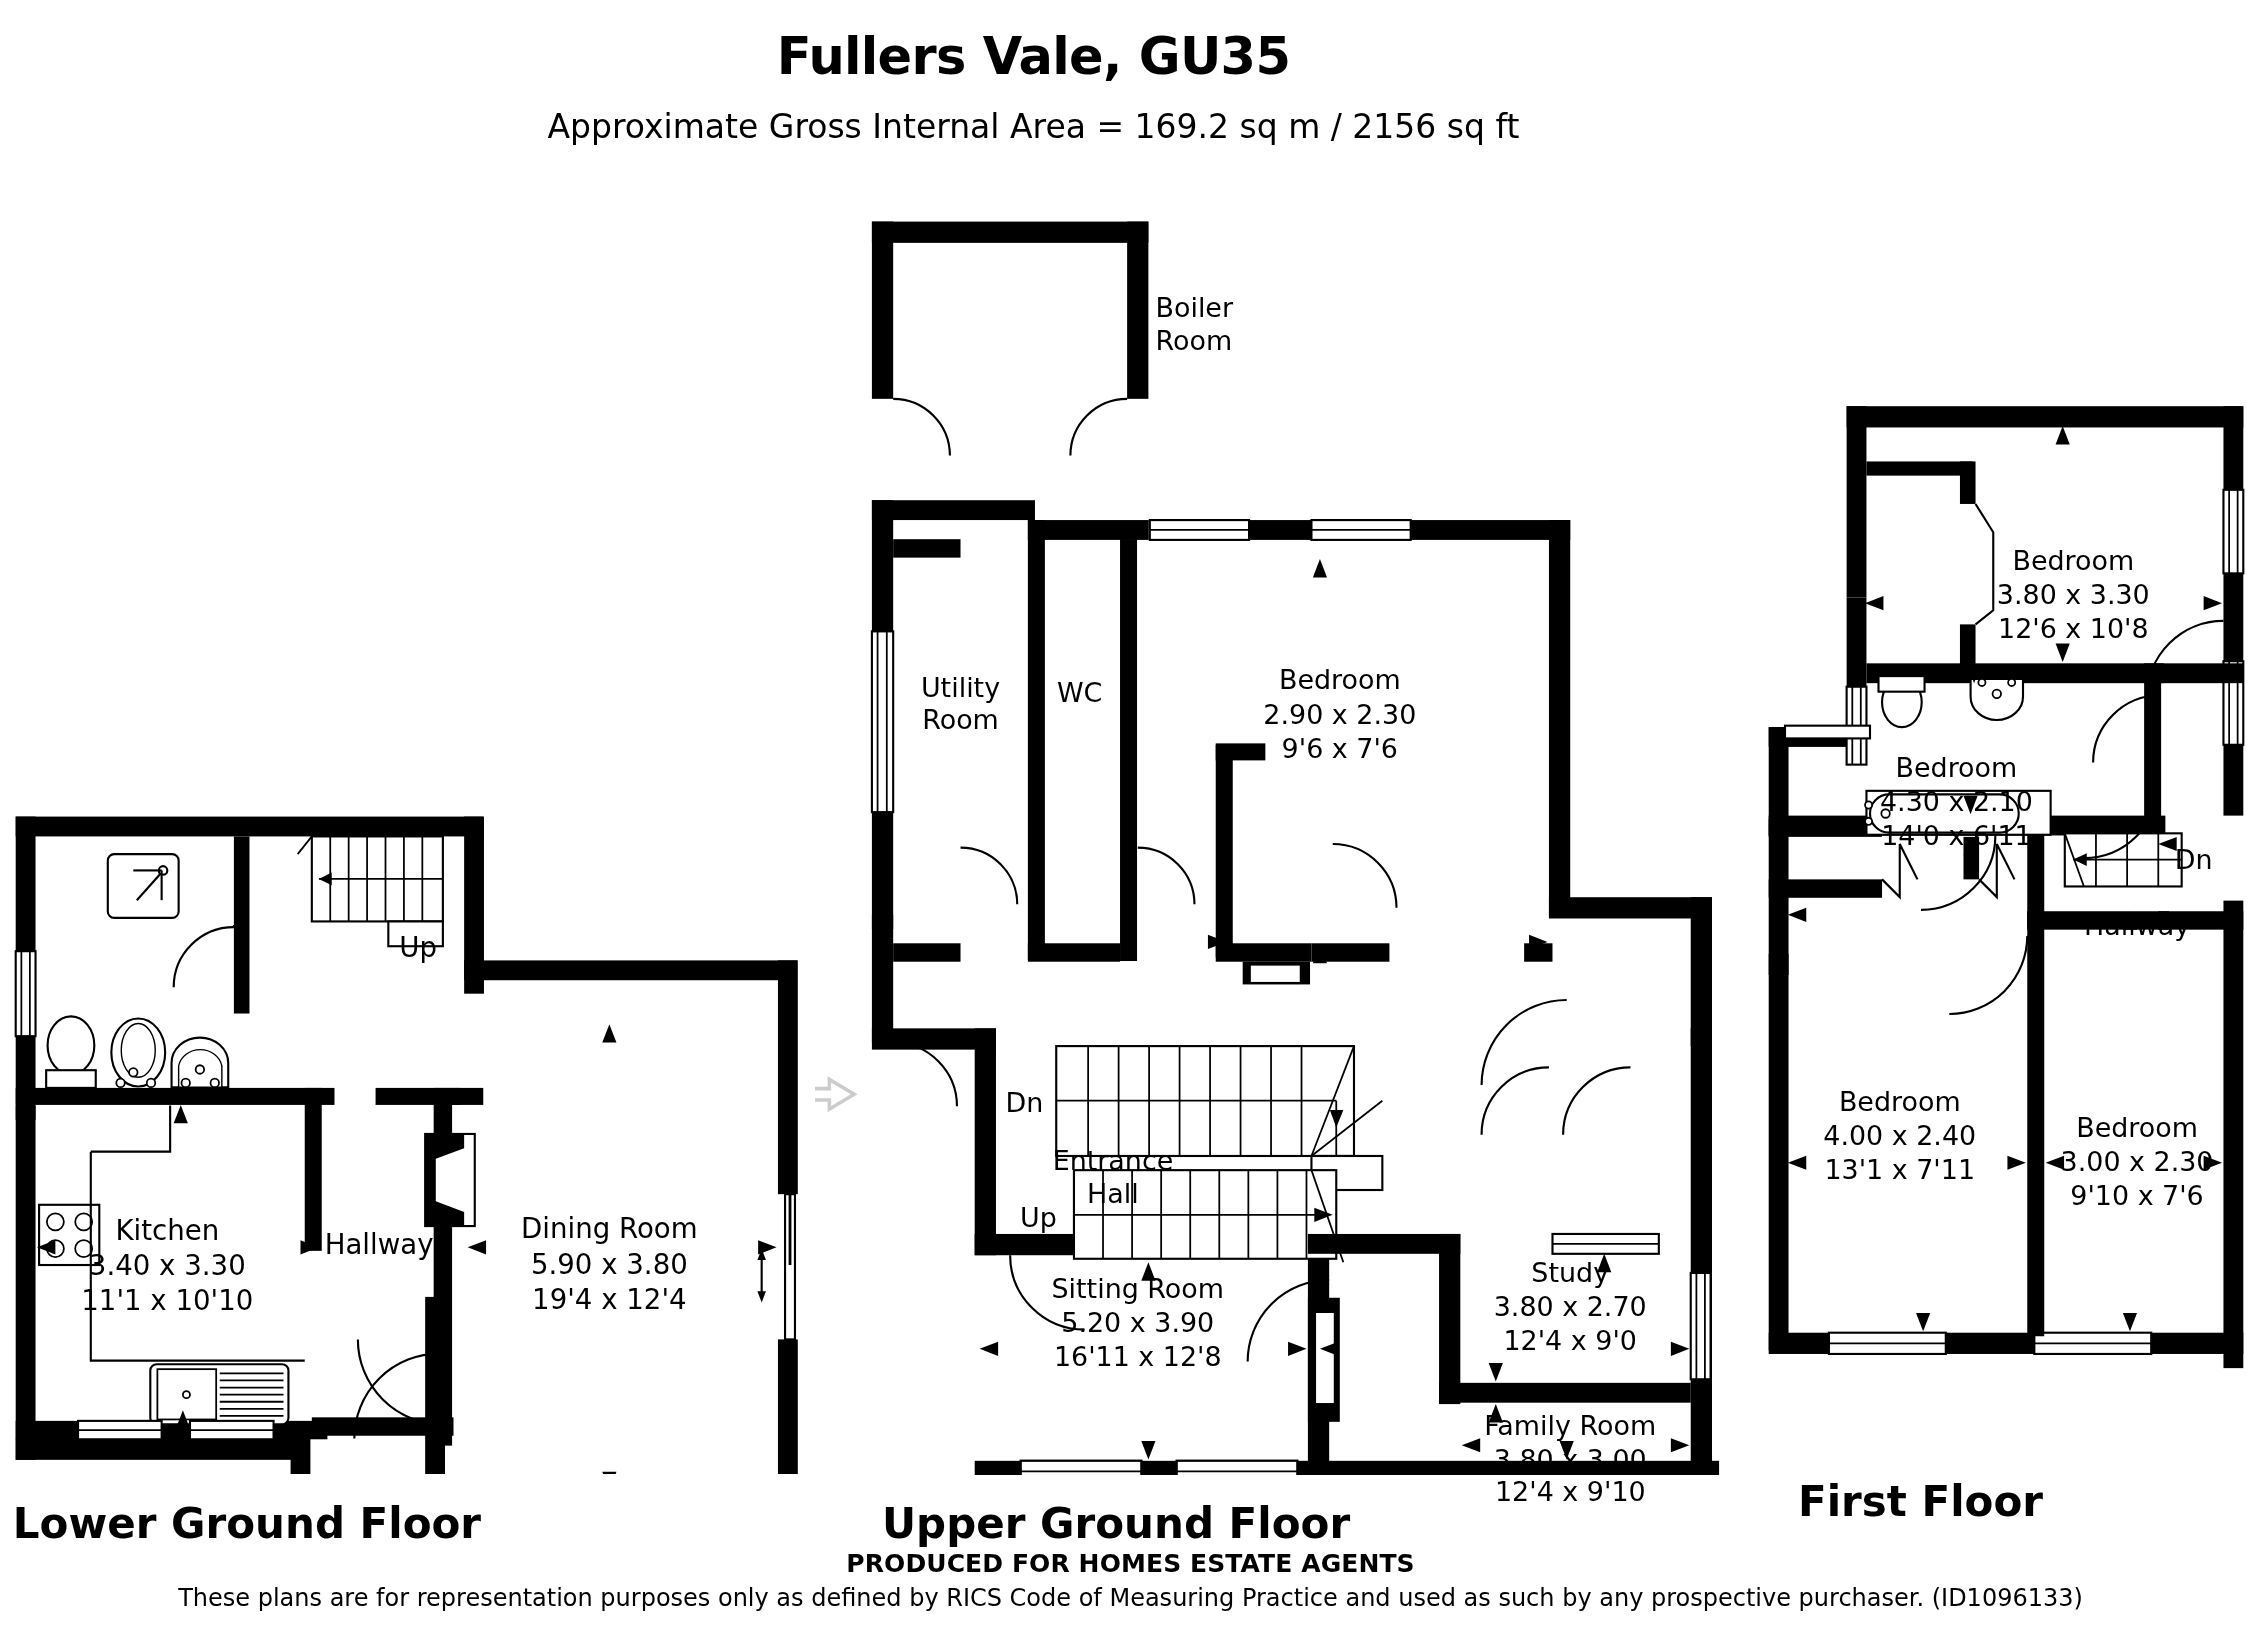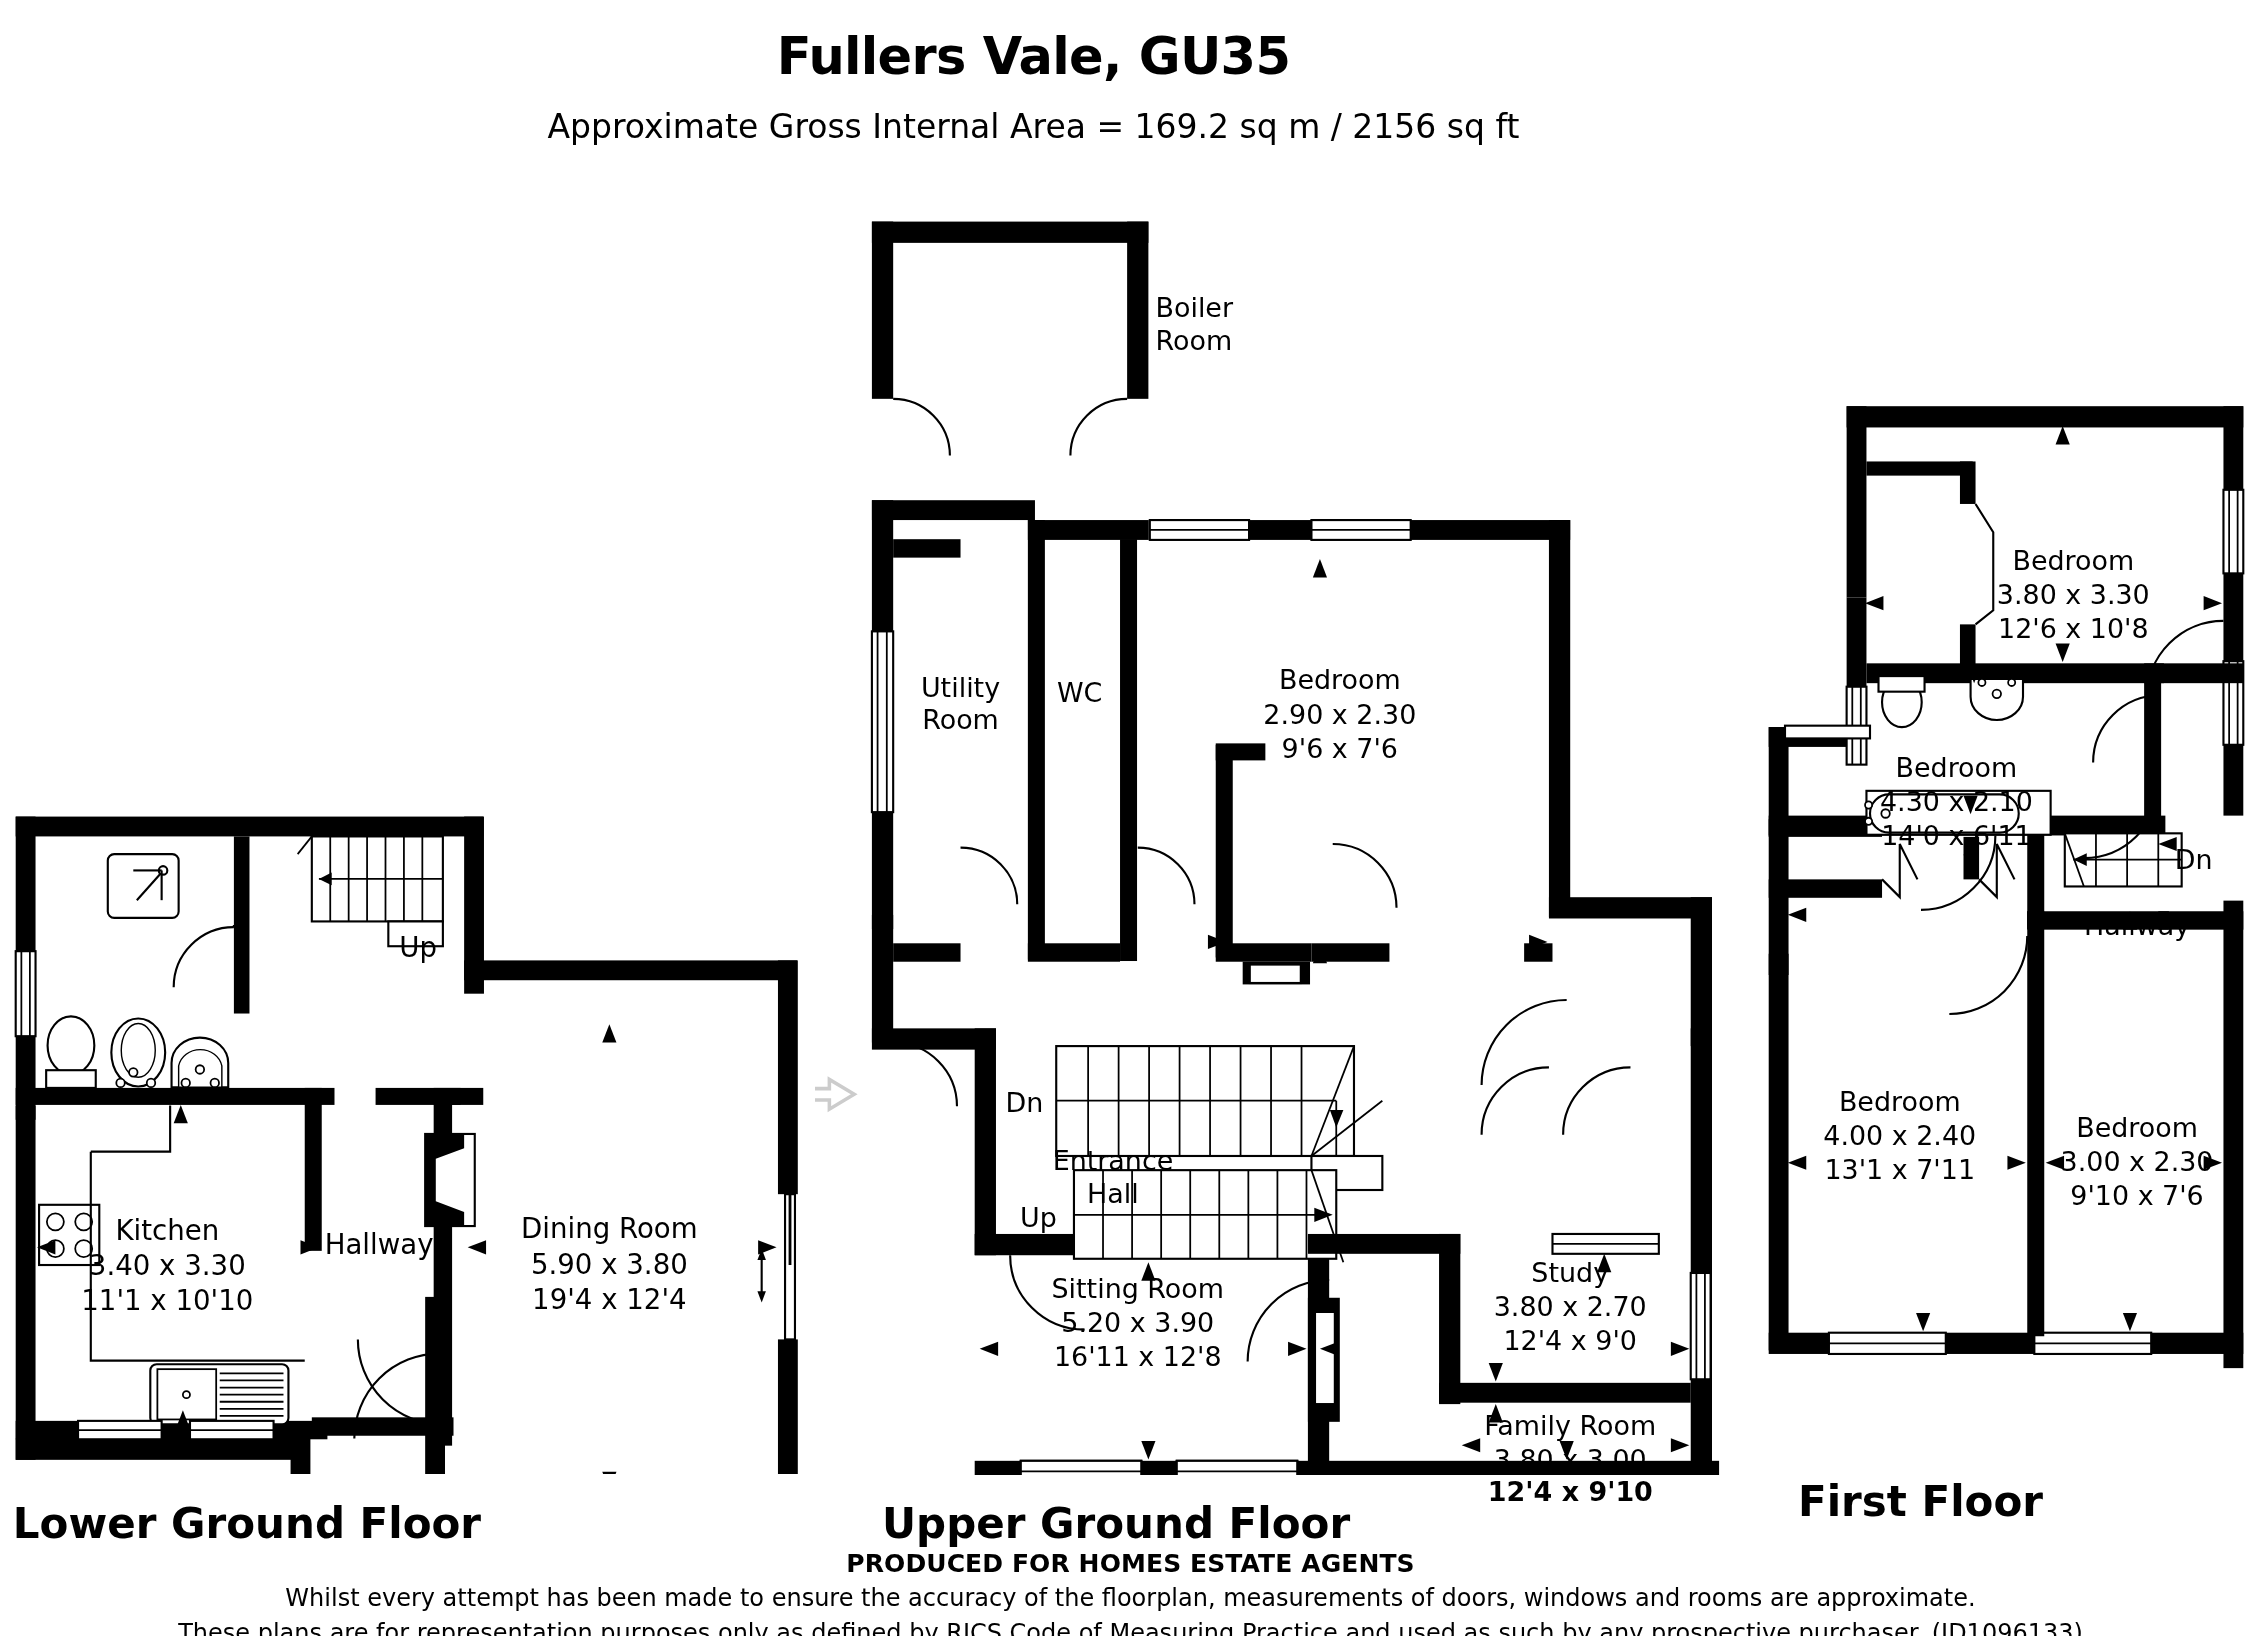--- a/index.html
+++ b/index.html
@@ -373,21 +373,21 @@
   <text x="455" y="1588" text-anchor="middle" font-size="38">5.20 x 3.90</text>
   <text x="455" y="1636" text-anchor="middle" font-size="38">16'11 x 12'8</text>
   <text x="1065" y="1518" text-anchor="middle" font-size="38">Study</text>
   <text x="1065" y="1566" text-anchor="middle" font-size="38">3.80 x 2.70</text>
   <text x="1065" y="1614" text-anchor="middle" font-size="38">12'4 x 9'0</text>
   <text x="1065" y="1733" text-anchor="middle" font-size="38">Family Room</text>
   <text x="1065" y="1781" text-anchor="middle" font-size="38">3.80 x 3.00</text>
 </svg>
 </div>
 
-<div class="plan" style="left:815px;top:1471px;font-weight:bold;">
+<div class="plan" style="left:815px;top:1471px;">
   <svg width="922" height="43" viewBox="0 0 1300 60" xmlns="http://www.w3.org/2000/svg">
     <text x="1065" y="42" text-anchor="middle" font-size="38">12'4 x 9'10</text>
   </svg>
 </div>
 
 <div class="plan" style="left:1751px;top:390px;">
 <svg class="svgplan" width="510" height="1085" viewBox="0 0 720 1530" xmlns="http://www.w3.org/2000/svg">
   <g fill="#000">
 
     <rect x="135" y="22" width="560" height="30"></rect>
@@ -514,16 +514,15 @@
   <text x="545" y="1149" text-anchor="middle" font-size="38">9'10 x 7'6</text>
 </svg>
 </div>
 
 <div class="floor-caption" style="left:12.8px;top:1499px;">Lower Ground Floor</div>
 <div class="floor-caption" style="left:866px;top:1499px;margin-left:16px;">Upper Ground Floor</div>
 <div class="floor-caption" style="left:1798px;top:1477px;">First Floor</div>
 
 <div id="footer">
   <div id="producedfor">PRODUCED FOR HOMES ESTATE AGENTS</div>
-  <div class="disclaim">Whilst every attempt has been made to ensure the accuracy of the floorplan, measurements of doors, windows and rooms are approximate.</div>
   <div class="disclaim">These plans are for representation purposes only as defined by RICS Code of Measuring Practice and used as such by any prospective purchaser. (ID1096133)</div>
 </div>
 
 
 </body></html>

